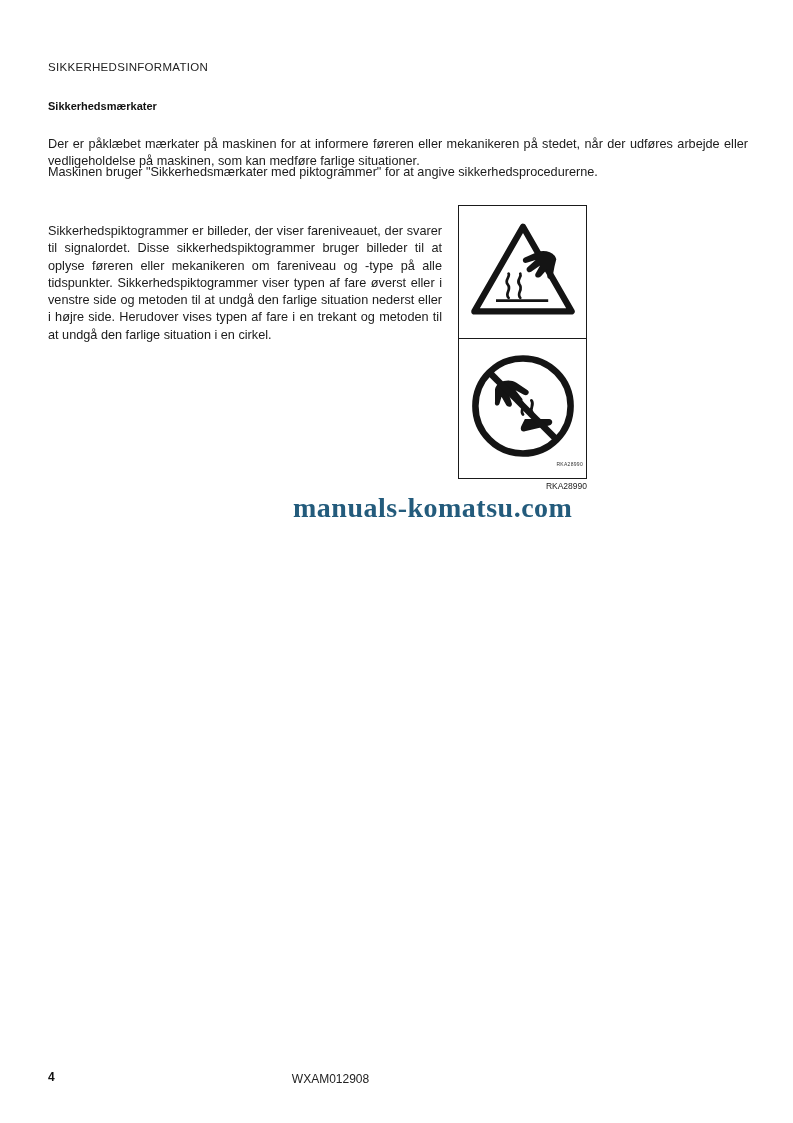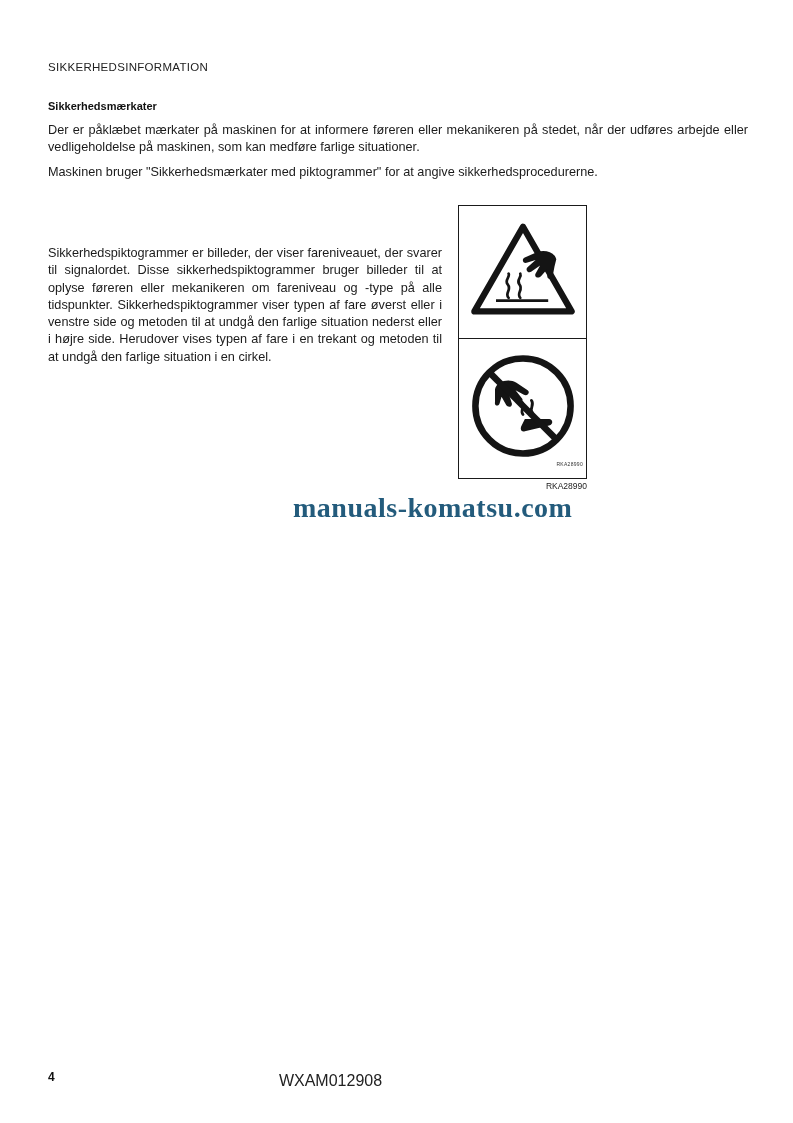--- a/index.html
+++ b/index.html
@@ -17,23 +17,23 @@
   .sec-title {
     position:absolute; left:48px;
     font-size:11px; font-weight:bold; color:#111;
   }
   .sec-title.t1 { top:100px; }
   .sec-title.t2 { top:206px; }
   .body-p {
     position:absolute; left:48px;
     font-size:12.7px; line-height:17.3px; text-align:justify; color:#1b1b1b;
   }
-  .p1 { top:122px; width:700px; }
+  .p1 { top:136px; width:700px; }
   .p2 { top:164px; width:700px; text-align:left; }
-  .p3 { top:245px; width:394px; }
+  .p3 { top:223px; width:394px; }
   .figure-box {
     position:absolute; left:458px; top:205px; width:129px; height:274px;
     border:1.5px solid #1a1a1a; background:#fff; z-index:1;
   }
   .fig-cell { position:relative; width:100%; display:flex; align-items:center; justify-content:center; }
   .fig-cell.top { height:132px; }
   .fig-cell.bottom { height:139px; border-top:1.5px solid #1a1a1a; }
   .sticker-code {
     position:absolute; right:3px; bottom:10px; font-size:5px; color:#333;
     letter-spacing:0.3px;
@@ -47,21 +47,21 @@
     font-family:"Liberation Serif", serif; font-weight:bold;
     font-size:28px; color:#0c4a6e; letter-spacing:0.5px; opacity:0.9;
     white-space:nowrap; pointer-events:none;margin-top:40px;
   }
   .footer-page-num {
     position:absolute; left:48px; top:1070px;
     font-size:12px; font-weight:bold; color:#111;
   }
   .footer-doc-code {
     position:absolute; left:0; top:1072px; width:661px;
-    font-size:16px; text-align:center; color:#222;
+    font-size:12px; text-align:center; color:#222;
   }
 </style>
 </head>
 <body>
 
 <div class="page">
 
   <div class="running-header">SIKKERHEDSINFORMATION</div>
 
   <div class="sec-title t1">Sikkerhedsmærkater</div>

